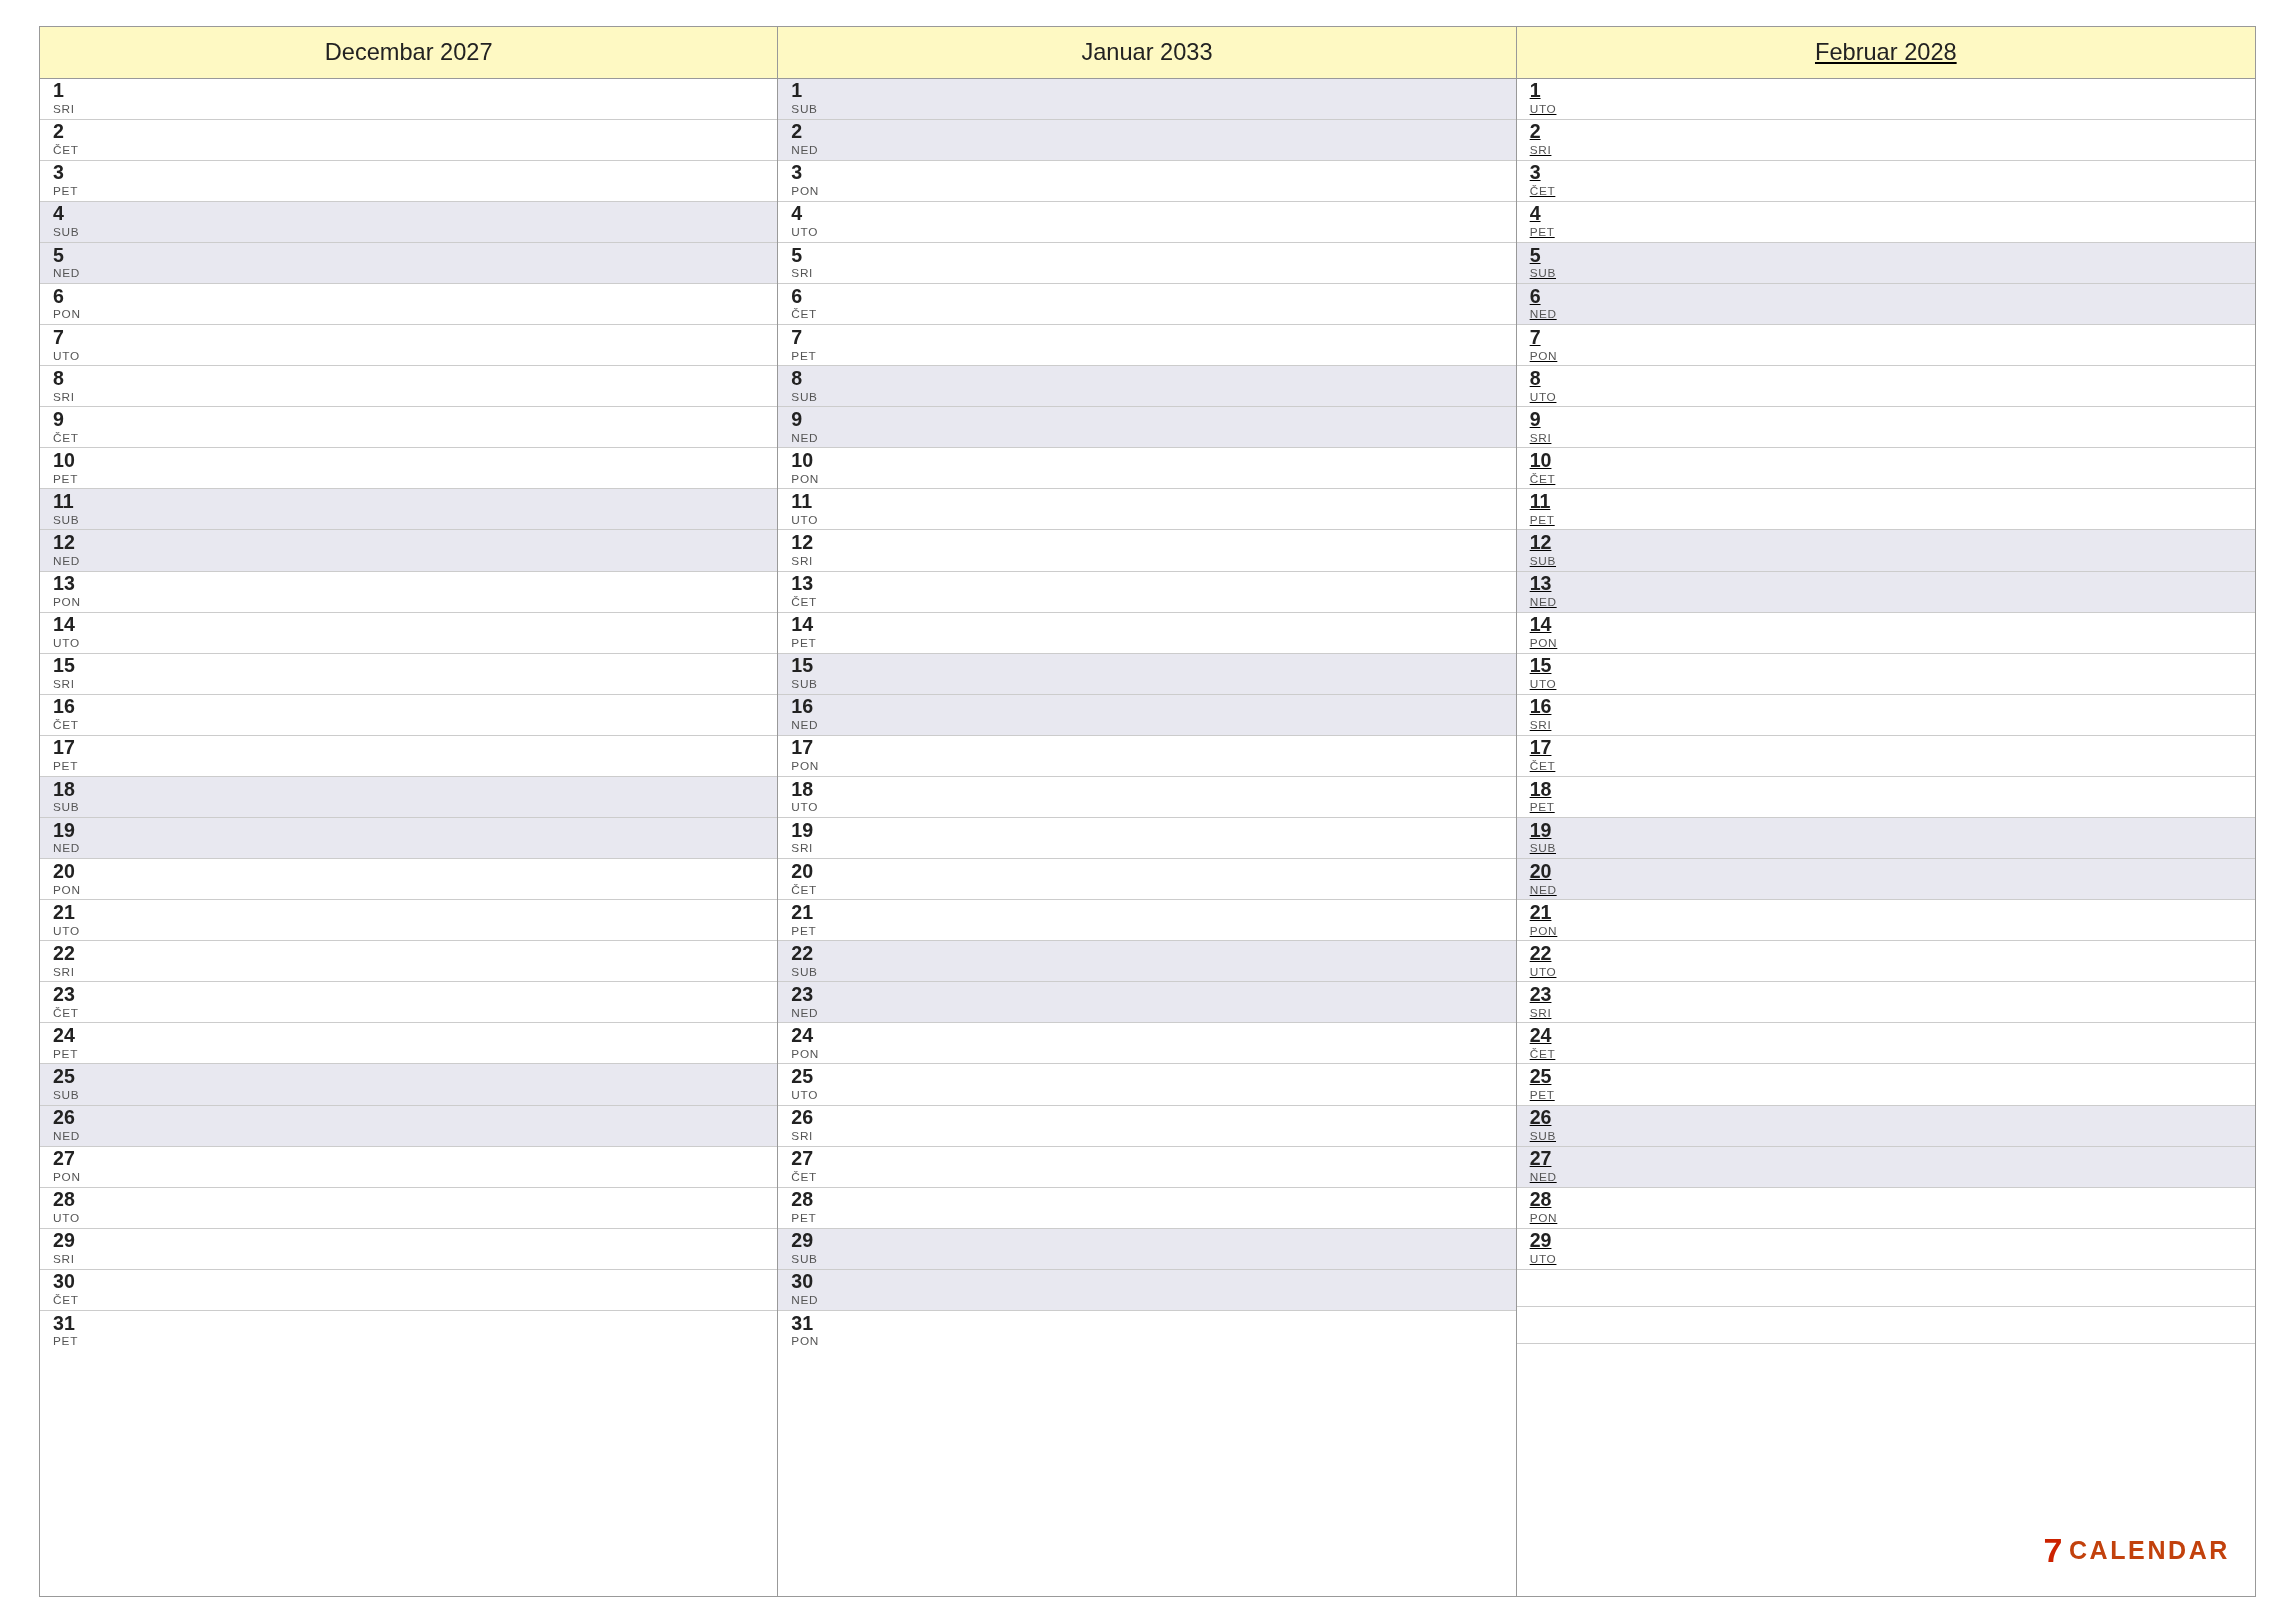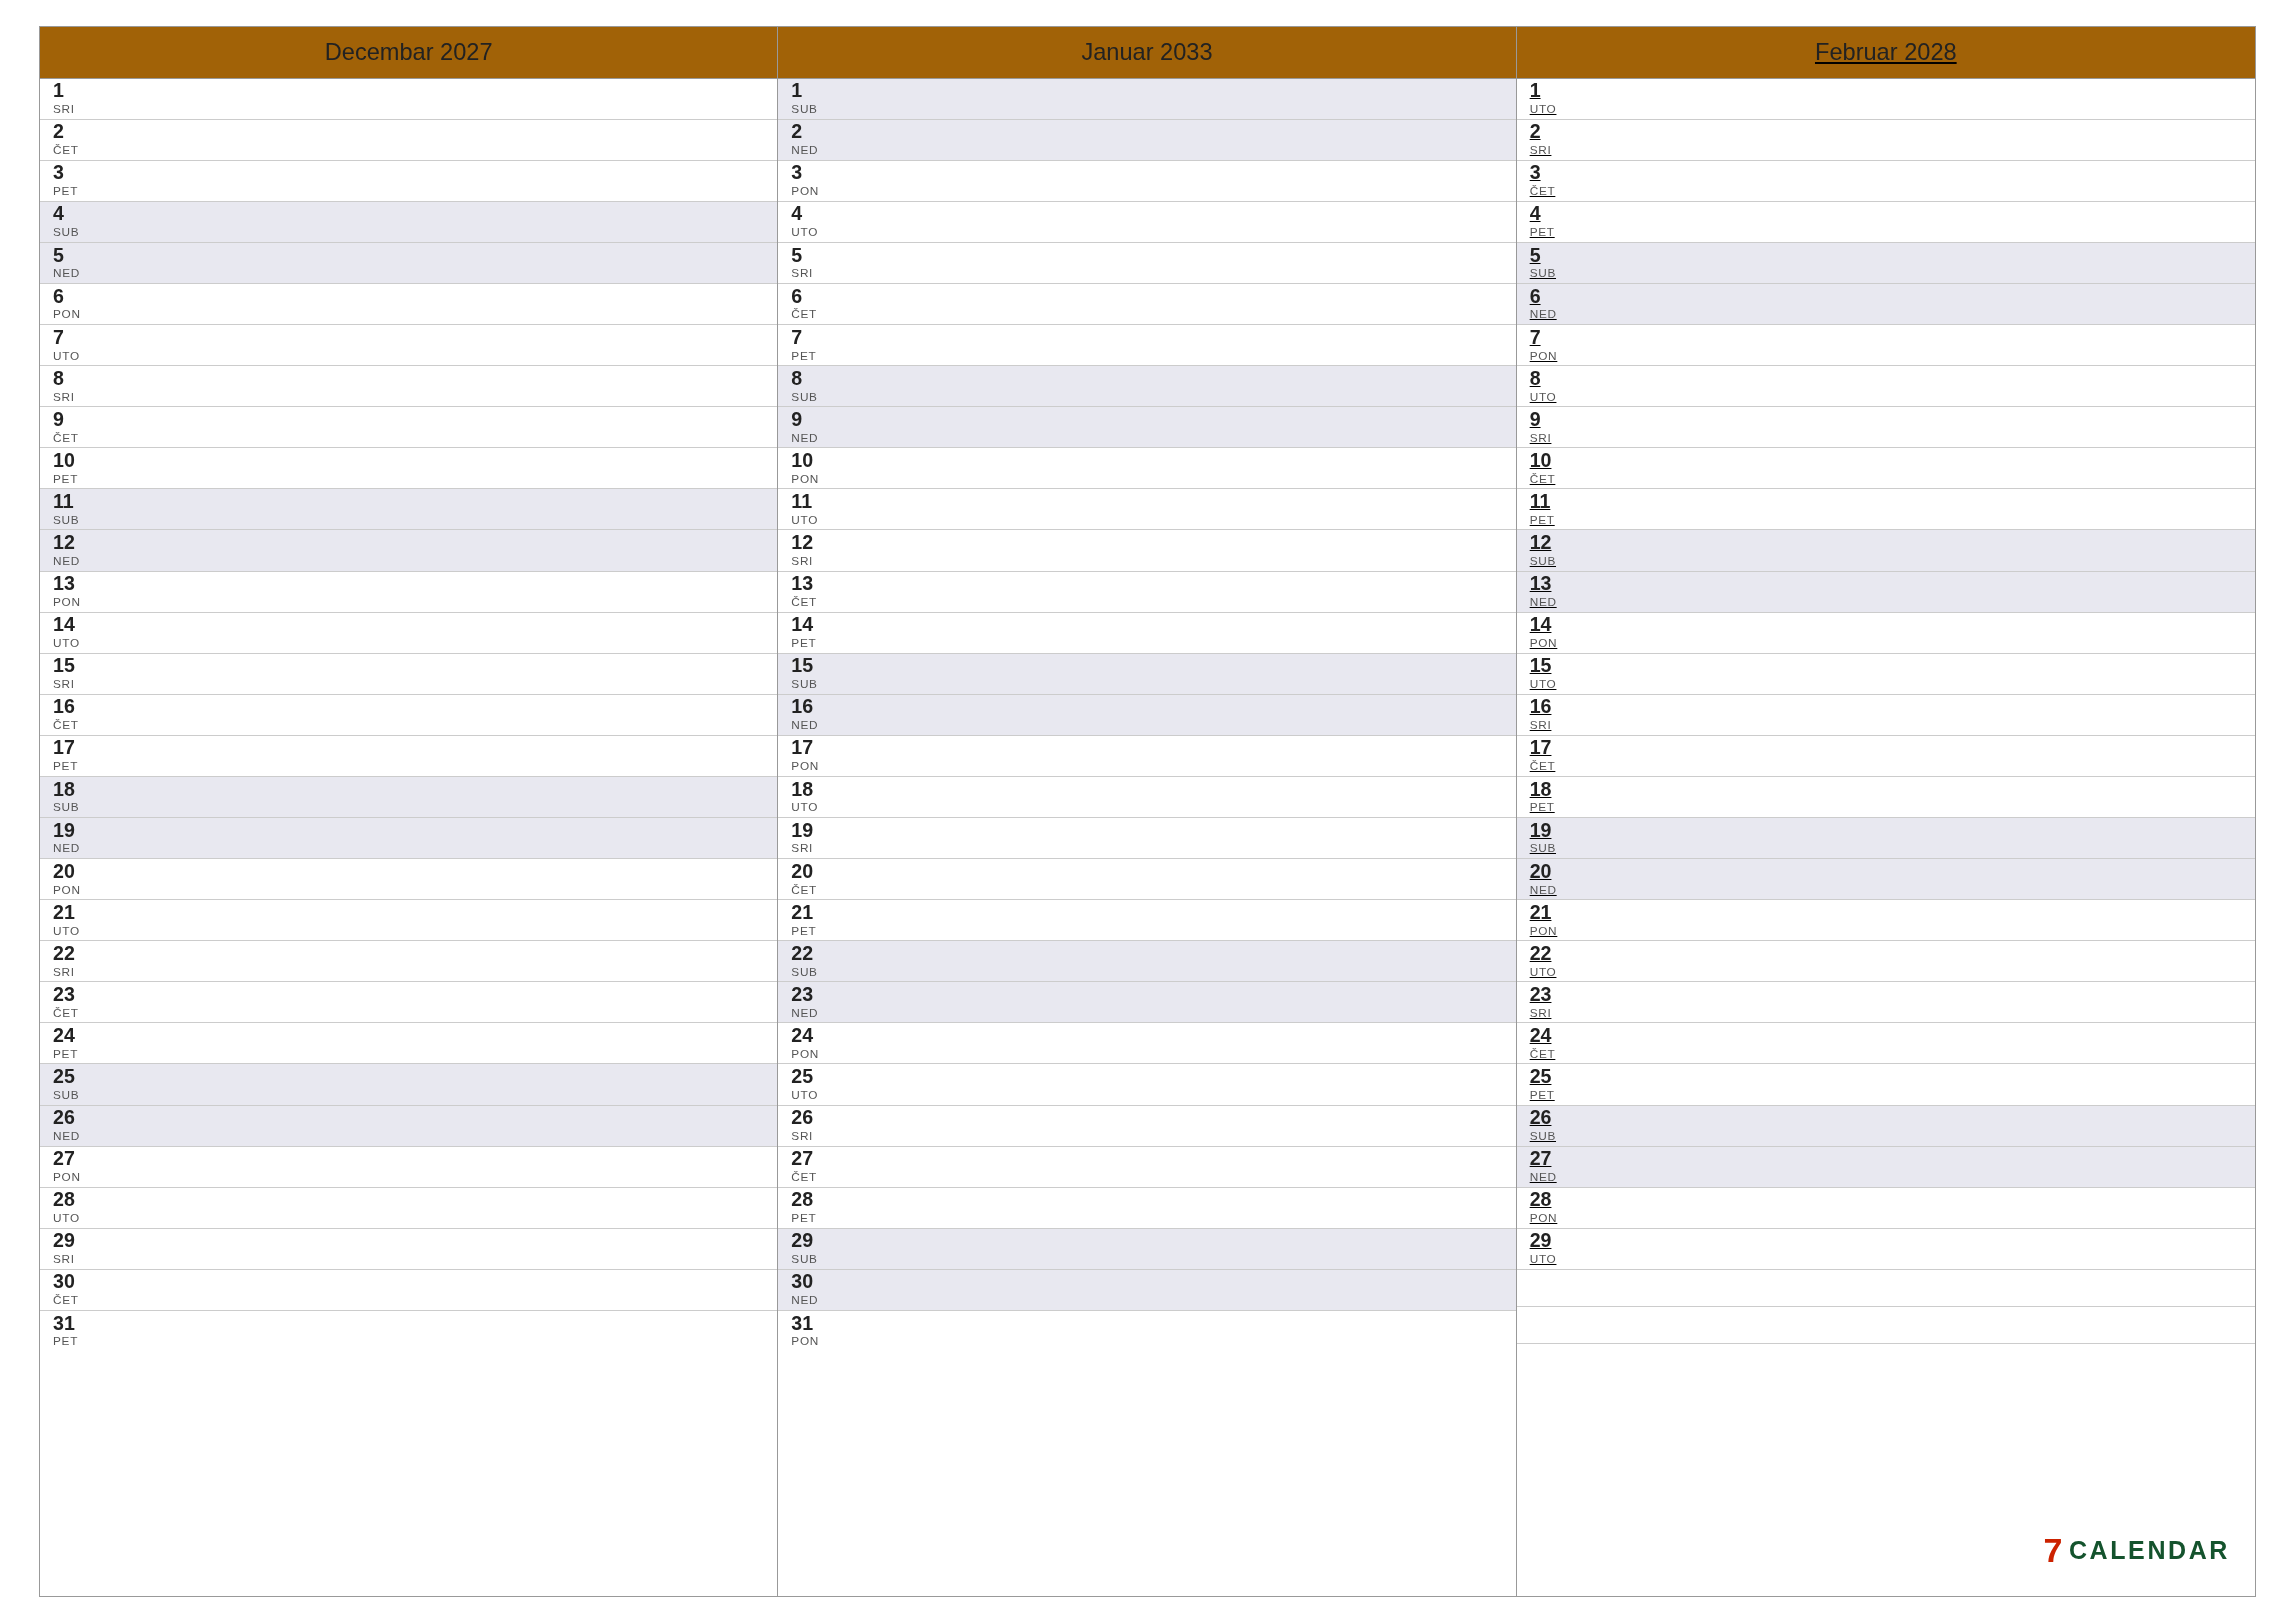--- a/index.html
+++ b/index.html
@@ -26,21 +26,21 @@
     .month-col {
       border-right: 0.7px solid #999;
       display: flex;
       flex-direction: column;
     }
     .month-col:last-child {
       border-right: none;
       text-decoration: underline;
     }
     .month-header {
-      background: #a16207;
+      background: #fef9c3;
       border-bottom: 0.7px solid #999;
       padding: 11.8px 13px;
       font-size: 23.6px;
       font-weight: normal;
       text-align: center;
       color: #222;
     }
     .day-row {
       display: flex;
       flex-direction: row;
@@ -86,21 +86,21 @@
       align-items: center;
       gap: 6.5px;
     }
     .logo-7 {
       font-size: 34px;
       font-weight: bold;
       color: #cc2200;
     }
     .logo-text {
       font-size: 25px;
-      color: #14532d;
+      color: #c2410c;
       letter-spacing: 2.6px;
       font-weight: bold;
     }
   </style>
 </head>
 <body>
 
 <div class="page">
   <div class="calendar-grid" id="calendar-grid">
   <div class="month-col">

